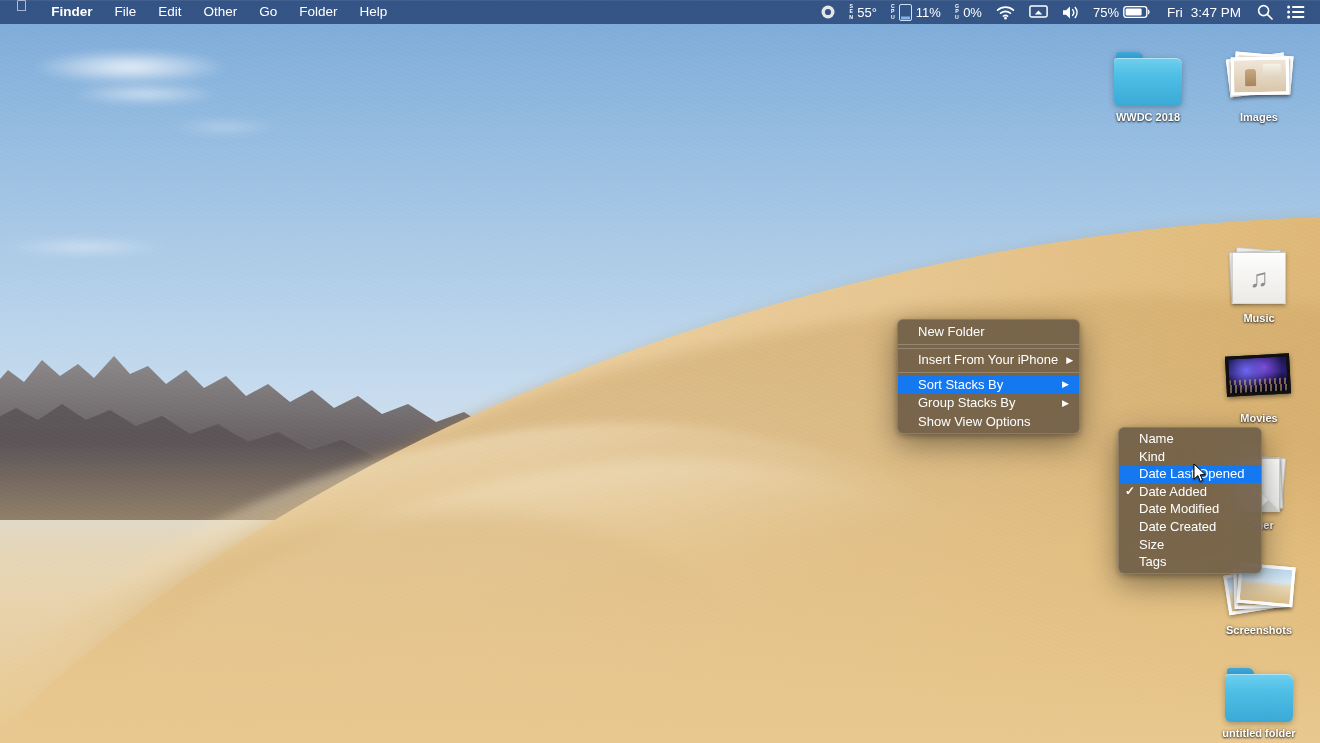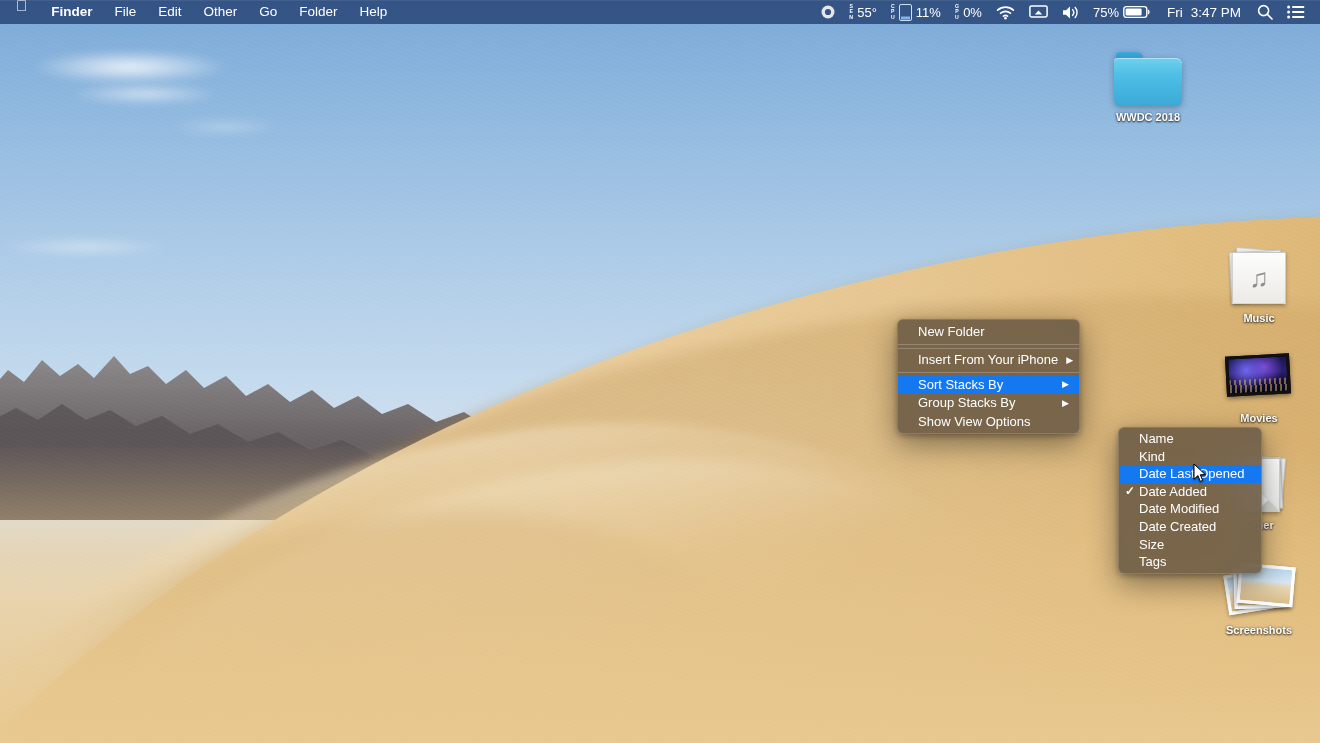--- a/index.html
+++ b/index.html
@@ -489,20 +489,36 @@
   <div class="desk-icon" style="left:1093px; top:32px;">
     <div class="icon-art">
       <div class="folder">
         <div class="tab"></div>
         <div class="body"></div>
       </div>
     </div>
     <div class="icon-label">WWDC 2018</div>
   </div>
 
+  <div class="desk-icon" style="left:1204px; top:32px;">
+    <div class="icon-art">
+      <div class="stack">
+        <div class="photo ph-a">
+            <div class="ph-img-room"></div>
+          </div>
+        <div class="photo ph-b">
+            <div class="ph-img-room"></div>
+          </div>
+        <div class="photo ph-c">
+            <div class="ph-img-room"></div>
+          </div>
+      </div>
+    </div>
+    <div class="icon-label">Images</div>
+  </div>
 
 
   <div class="desk-icon" style="left:1204px; top:233px;">
     <div class="icon-art">
       <div class="stack">
         <div class="sheet s3"></div>
         <div class="sheet s2"></div>
         <div class="music-thumb">♫</div>
       </div>
     </div>
@@ -541,20 +557,29 @@
             <div class="ss-pic"></div>
           </div>
         <div class="photo ss-c">
             <div class="ss-pic"></div>
           </div>
       </div>
     </div>
     <div class="icon-label">Screenshots</div>
   </div>
 
+  <div class="desk-icon" style="left:1204px; top:648px;">
+    <div class="icon-art">
+      <div class="folder">
+        <div class="tab"></div>
+        <div class="body"></div>
+      </div>
+    </div>
+    <div class="icon-label">untitled folder</div>
+  </div>
 
   <div class="ctx ctx-main">
     <div class="ctx-item">
       <span>New Folder</span>
     </div>
     <div class="ctx-sep"></div>
     <div class="ctx-sep"></div>
     <div class="ctx-item">
       <span>Insert From Your iPhone</span>
       <span class="arrow">▶</span>

